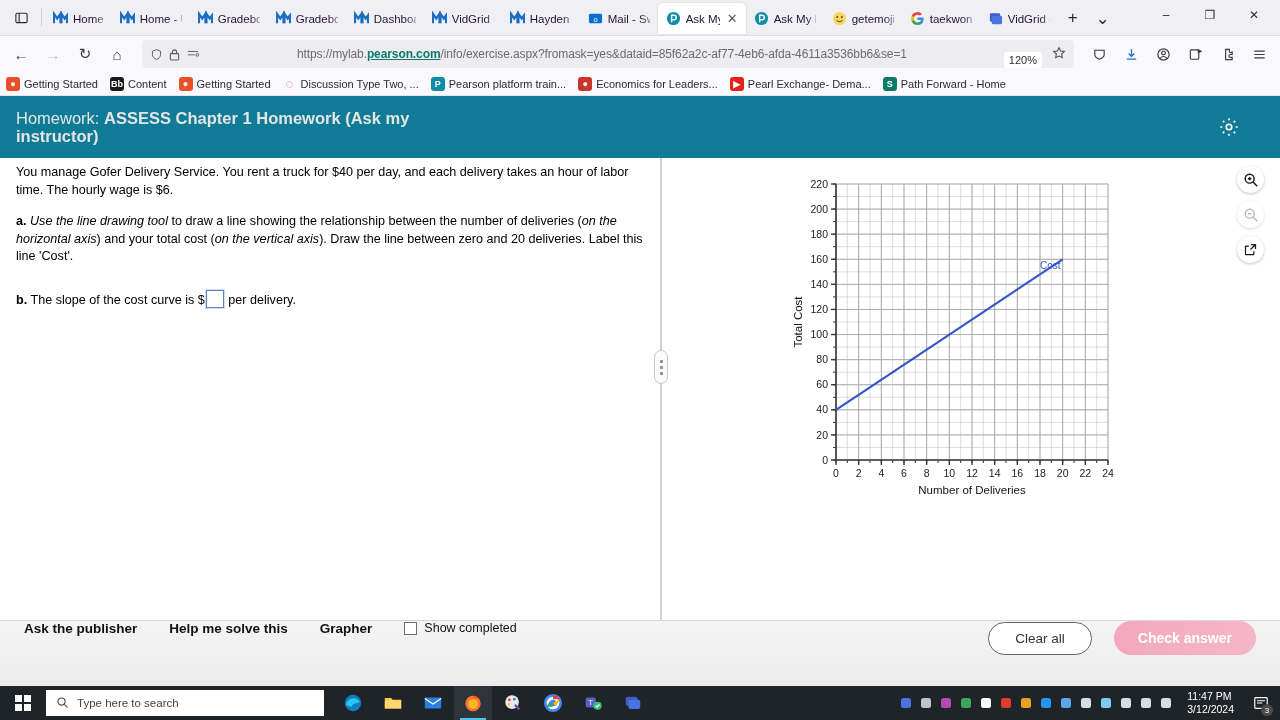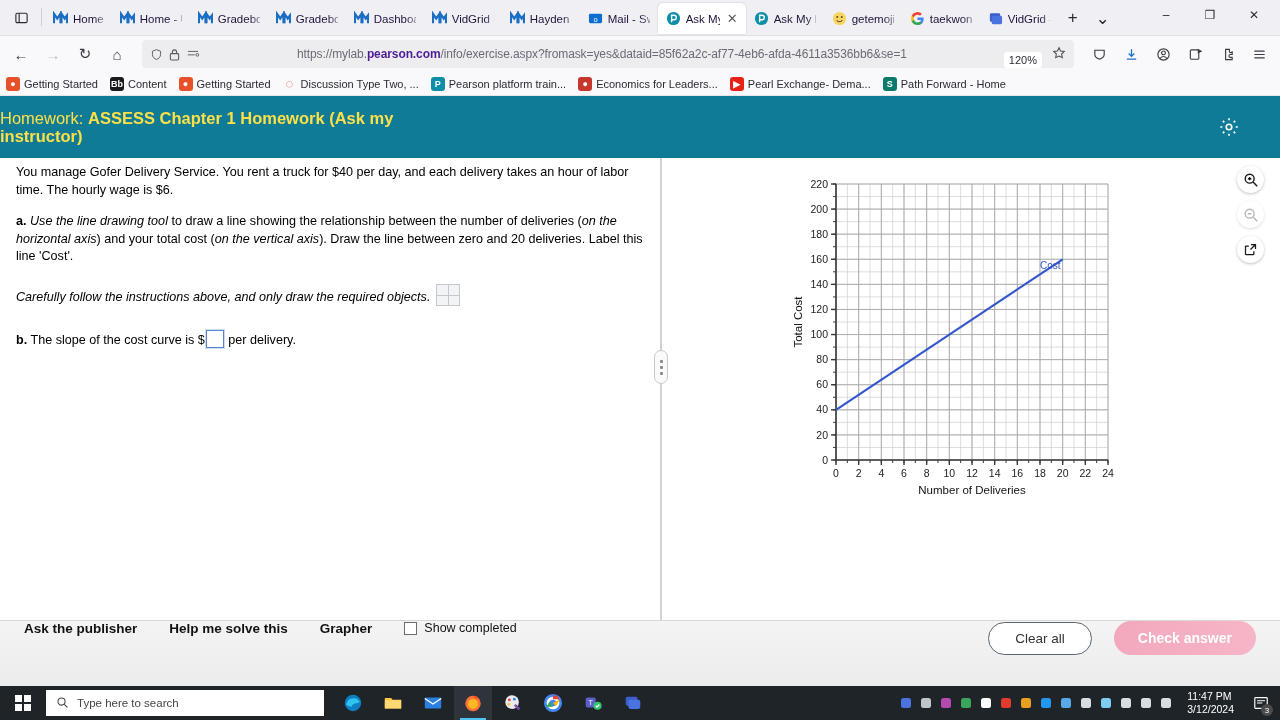--- a/index.html
+++ b/index.html
@@ -56,21 +56,21 @@
   .navbtn.dim { color: #bfbfc7; }
   .urlbar {
     flex: 1; height: 28px; background: #ededf0; border-radius: 4px; margin: 0 8px;
     display: flex; align-items: center; gap: 6px; padding: 0 8px; min-width: 0;
   }
   .urlbar .u-icn { color: #5b5b66; font-size: 12px; flex: 0 0 auto; display:flex; align-items:center;}
   .urltext {
     flex: 1; font-size: 12px; color: #6b6b75; white-space: nowrap; overflow: hidden;
     text-align: center; letter-spacing: -.1px;
   }
-  .urltext b { color: #4c1d95; font-weight: 700; }
+  .urltext b { color: #0f766e; font-weight: 700; text-decoration: underline; }
   .zoombadge {
     font-size: 11px; color: #2b2a33; background: #fff; border-radius: 3px;
     padding: 2px 5px; margin-right: 4px; margin-top: 12px;
   }
   .star { color: #4a4a55; font-size: 14px; }
   .toolicons { display: flex; align-items: center; gap: 2px; }
   .toolicons div {
     width: 30px; height: 28px; display: flex; align-items: center; justify-content: center;
     color: #3a3a42; font-size: 13px;
   }
@@ -83,22 +83,22 @@
   .bm .bmicon {
     width: 14px; height: 14px; border-radius: 3px; flex: 0 0 14px;
     display: flex; align-items: center; justify-content: center;
     font-size: 9px; color: #fff; font-weight: 700;
   }
 
   
   .page { flex: 1; position: relative; background: #fff; display: flex; flex-direction: column; }
 
   .appheader {
-    background: #0f7b96; color: #fde047; height: 62px; flex: 0 0 62px;
-    display: flex; align-items: center; padding: 0 0; position: relative;
+    background: #0f7b96; color: #e5e5e5; height: 62px; flex: 0 0 62px;
+    display: flex; align-items: center; padding: 0 16px; position: relative;
   }
   .appheader .htitle { font-size: 16.5px; line-height: 18px; max-width: 430px; }
   .appheader .htitle .lead { font-weight: 400; }
   .appheader .htitle .bold { font-weight: 700; }
   .gear-btn {
     position: absolute; right: 38px; top: 50%; transform: translateY(-50%);
     width: 26px; height: 26px; display: flex; align-items: center; justify-content: center;
   }
 
   .workarea { flex: 1; display: flex; position: relative; background: #fff; }
@@ -438,23 +438,20 @@
     <div class="workarea">
 
       <div class="leftpane">
         <div class="qtext">You manage Gofer Delivery Service. You rent a truck for $40 per day, and each delivery takes an hour of labor time. The hourly wage is $6.</div>
 
         <div class="qtext">
           <b>a.</b>
           <i>Use the line drawing tool</i><span> to draw a line showing the relationship between the number of deliveries (</span><i>on the horizontal axis</i><span>) and your total cost (</span><i>on the vertical axis</i><span>). Draw the line between zero and 20 deliveries. Label this line 'Cost'.</span>
         </div>
 
-        <div class="qtext" style="margin-top:18px;">
-          <i>Carefully follow the instructions above, and only draw the required objects.</i><span class="inline-tool"></span>
-        </div>
 
         <div class="qtext" style="margin-top:24px;">
           <b>b.</b>
           <span>The slope of the cost curve is $</span><span class="answer-input"></span><span> per delivery.</span>
         </div>
       </div>
 
       <div class="splitter">
         <div class="splitgrip">
             <i></i>

